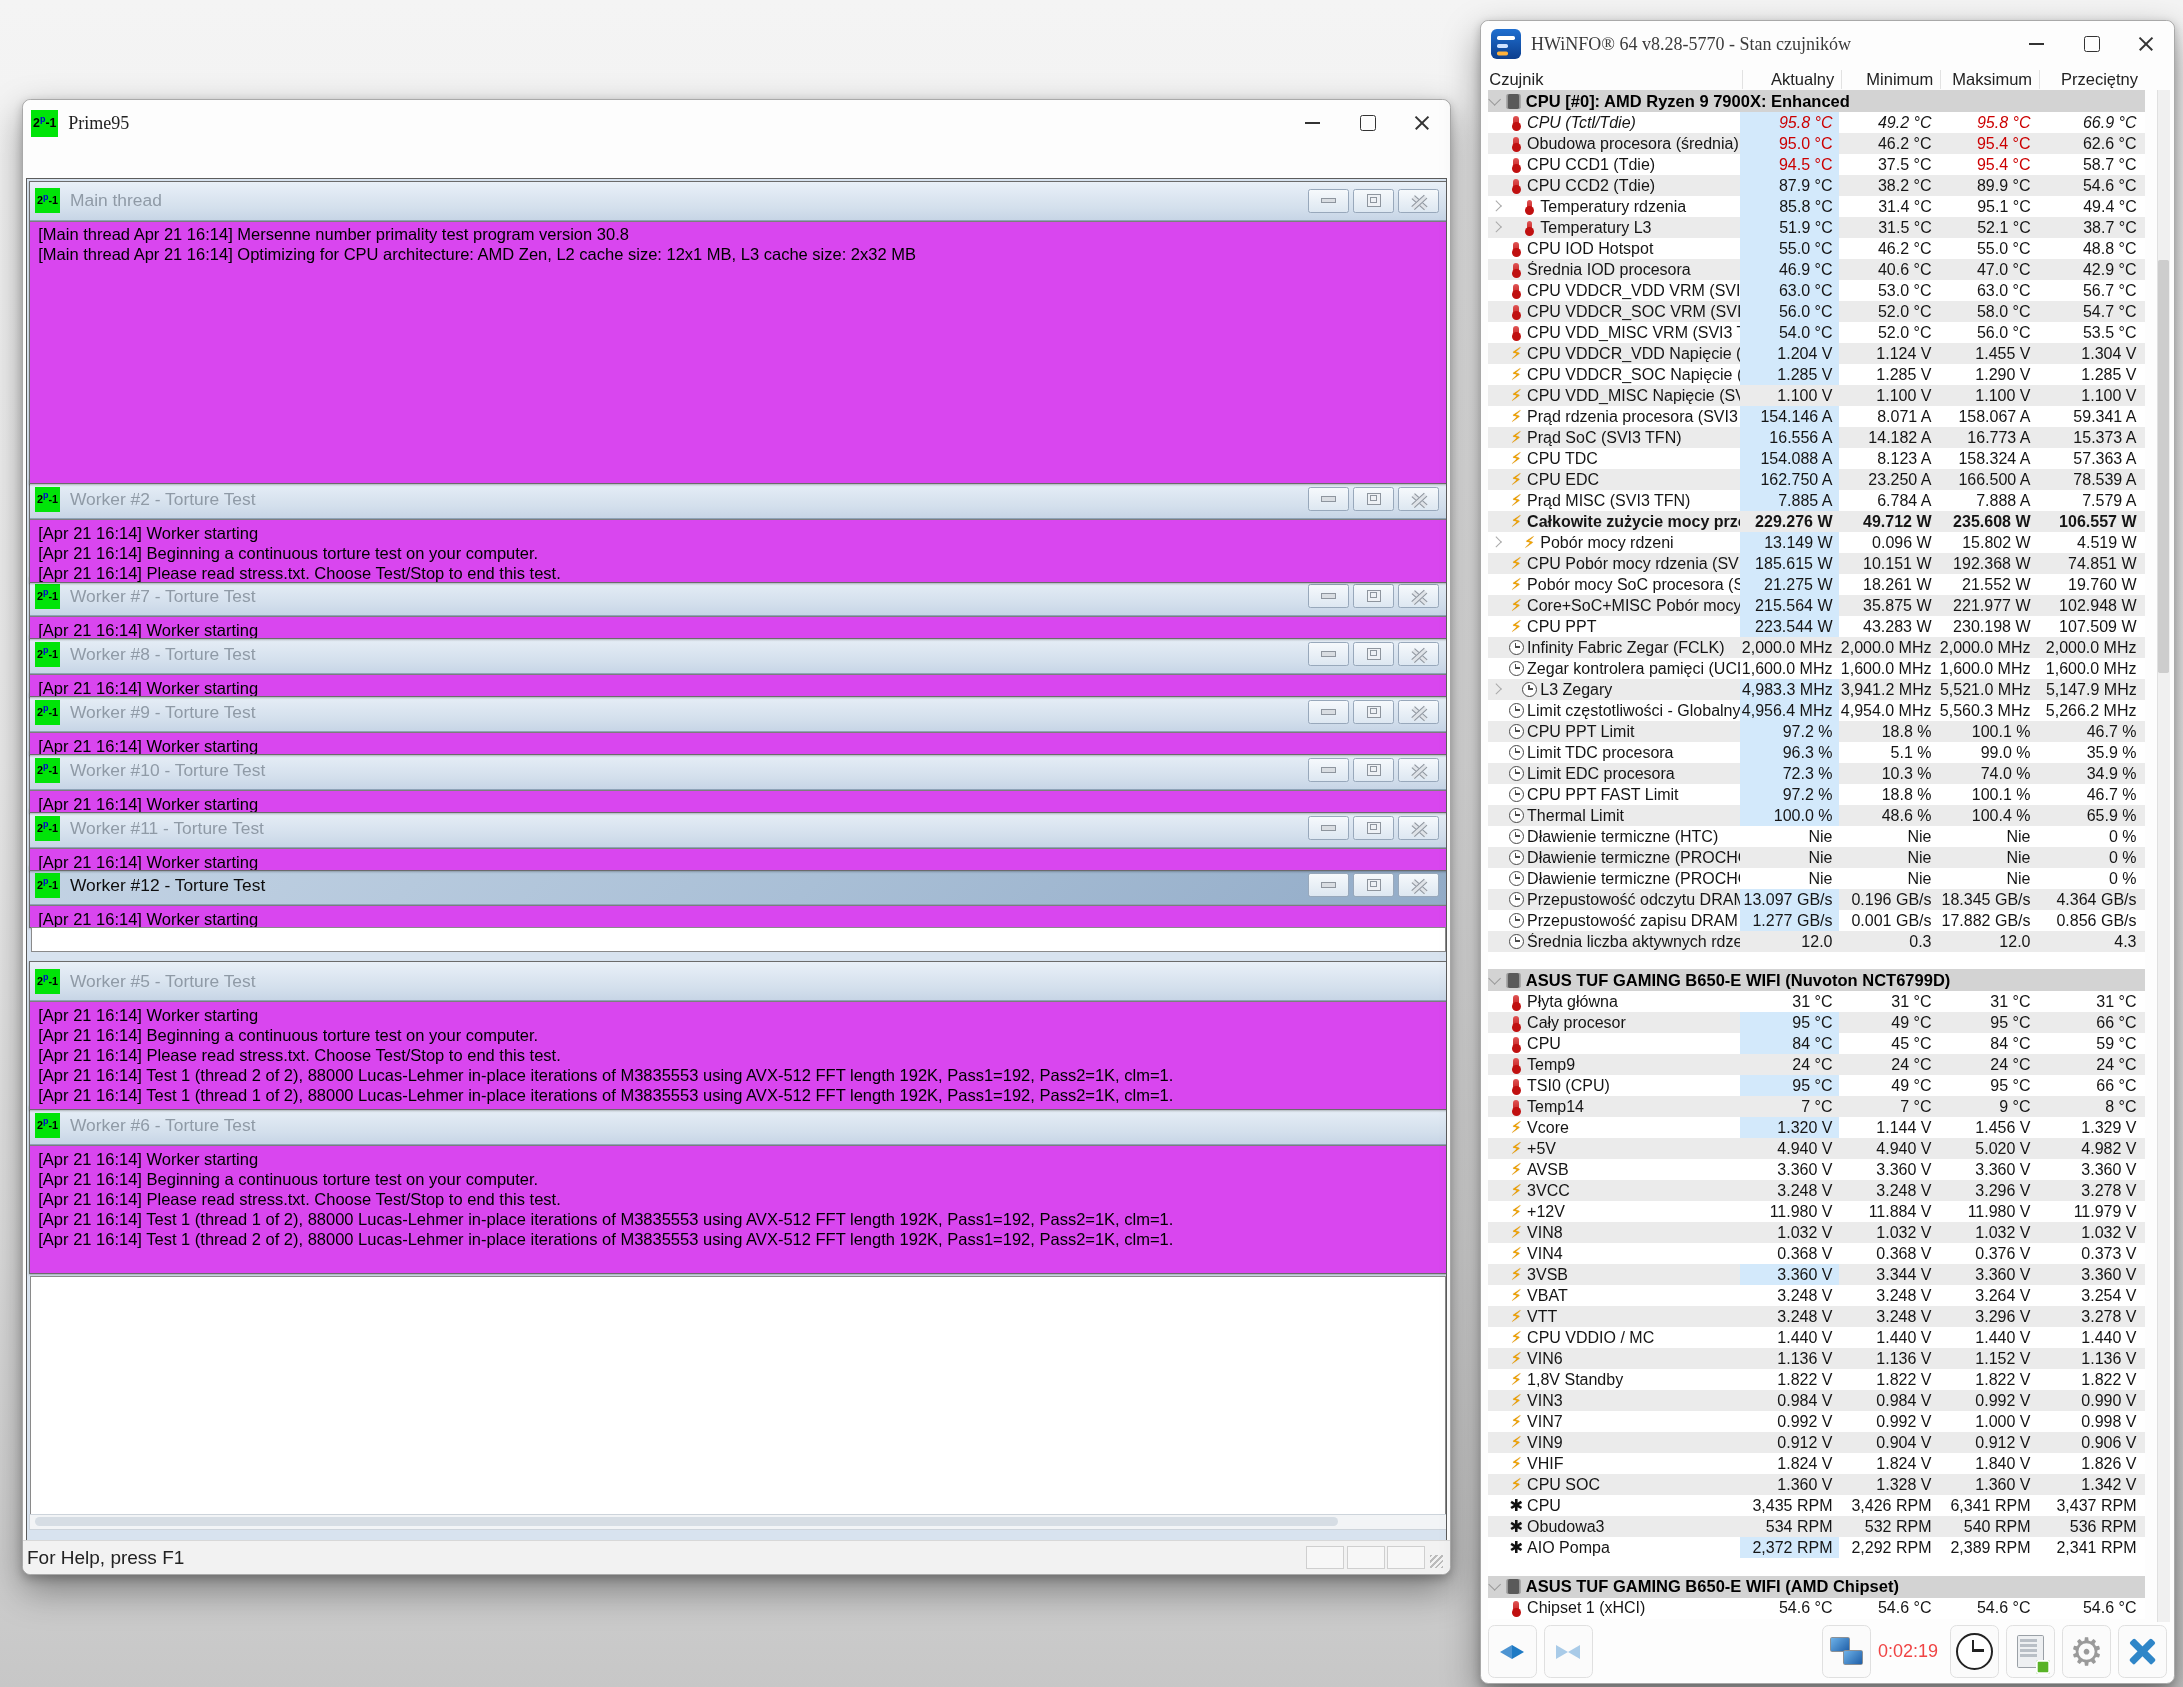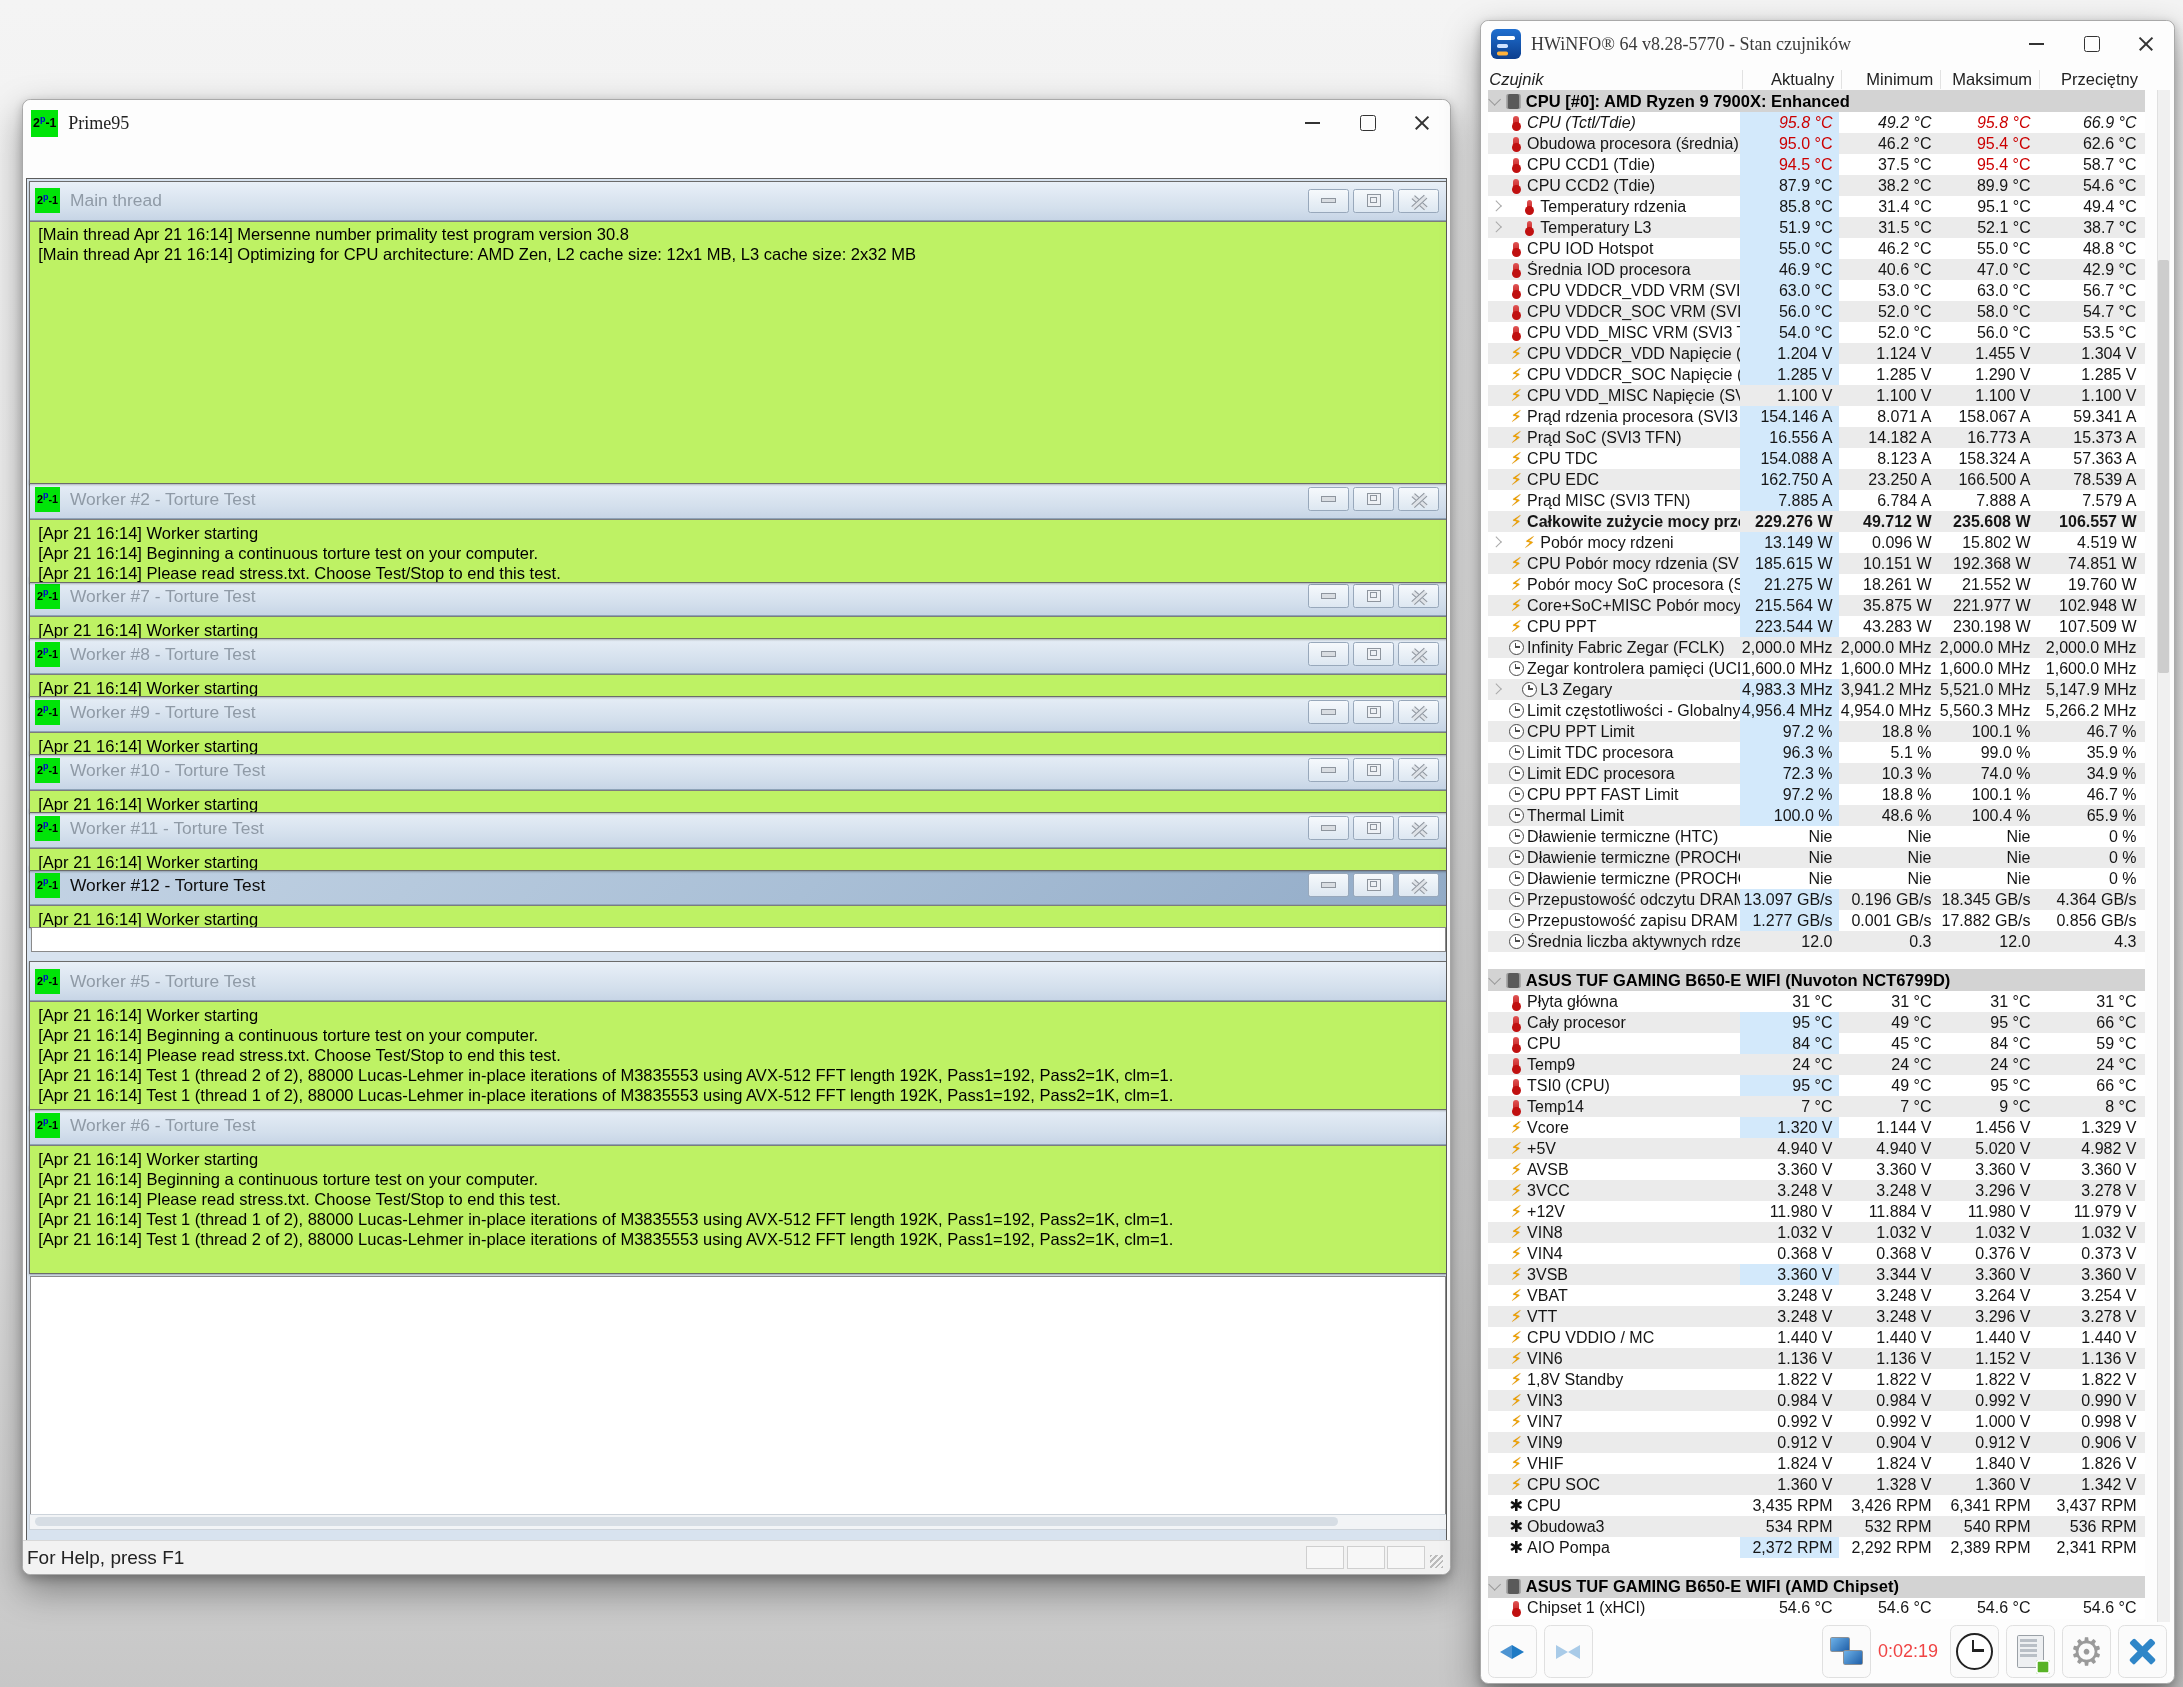--- a/index.html
+++ b/index.html
@@ -46,21 +46,21 @@
   .cbtns{margin-left:auto;display:flex;margin-right:6.6px;}
   .cbtn{width:39px;height:22px;margin-left:4.1px;border:0.8px solid #98a8bb;border-radius:2.5px;
         background:linear-gradient(180deg,#f6f9fc,#dde7f1);display:flex;align-items:center;justify-content:center;}
   .cg-min{width:13.2px;height:3.3px;background:#d9dde2;border:0.8px solid #8e959e;}
   .cg-rest{width:12.4px;height:10.8px;border:0.8px solid #8e959e;background:#eef1f5;position:relative;}
   .cg-rest::after{content:"";position:absolute;left:2.5px;top:1.7px;width:5px;height:4.1px;border:0.8px solid #8e959e;}
   .cg-x{position:relative;width:15px;height:11.6px;}
   .cg-x::before,.cg-x::after{content:"";position:absolute;left:-0.8px;top:5px;width:16.5px;height:3.3px;
         background:#dfe3e8;border-top:0.8px solid #8e959e;border-bottom:0.8px solid #8e959e;}
   .cg-x::before{transform:rotate(42deg);} .cg-x::after{transform:rotate(-42deg);}
-  .ccontent{background:#bef264;border-top:0.8px solid #7d7d7d;overflow:hidden;padding:2.5px 0 0 0;}
+  .ccontent{background:#d946ef;border-top:0.8px solid #7d7d7d;overflow:hidden;padding:2.5px 0 0 0;}
   .logline{font-size:16.5px;line-height:20px;color:#000;padding-left:8.3px;white-space:nowrap;}
   .extra-strip{position:absolute;left:3.3px;width:1413px;top:748px;height:23px;background:#fff;border:0.8px solid #8a8a8a;}
   .bg-box{position:absolute;left:2.5px;width:1414px;top:1097px;height:238px;background:#fff;border:0.8px solid #8a8a8a;}
   .hscroll{position:absolute;left:1.7px;width:1416px;top:1335px;height:14px;background:#f2f4f6;border:0.8px solid #cdd4db;}
   .hthumb{position:absolute;left:5px;top:1.7px;width:1303px;height:9px;background:#d6dde4;border-radius:5px;}
   .statusbar{position:absolute;left:0;right:0;bottom:0;height:33px;background:#f2f2f2;
              border-top:0.8px solid #d8d8d8;border-radius:0 0 8.3px 8.3px;display:flex;align-items:center;}
   .statusbar .stext{font-size:19px;color:#222;margin-left:4px;}
   .spanes{margin-left:auto;display:flex;align-items:center;margin-right:3.3px;}
   .spane{width:36px;height:21.5px;border:0.8px solid #cfcfcf;background:#f7f7f7;margin-left:2.5px;}
@@ -70,21 +70,21 @@
   
   .hw{left:1480px;top:20px;width:693px;height:1662px;}
   .hw .tb-title{color:#3a3a3a;}
   .hwicon{width:30px;height:30px;margin-left:10px;border-radius:5.8px;flex:0 0 auto;
           background:linear-gradient(180deg,#1f6fd0,#0c3e8e);position:relative;}
   .hwicon::before{content:"";position:absolute;left:5.8px;top:7.4px;width:18px;height:4.1px;background:#fff;border-radius:1.7px;}
   .hwicon::after{content:"";position:absolute;left:5.8px;top:15px;width:11.6px;height:4.1px;background:#cfe2ff;border-radius:1.7px;
                  box-shadow:0 7.4px 0 #ffb13b;}
   .hw-headrow{position:absolute;left:6.6px;top:48px;width:657px;height:21.5px;display:flex;align-items:center;
               border-bottom:0.8px solid #d7d7d7;font-size:16.5px;color:#222;}
-  .hw-headrow .hc-label{width:253px;padding-left:1.7px;font-style:italic;}
+  .hw-headrow .hc-label{width:253px;padding-left:1.7px;}
   .hw-headrow .hc{width:99px;text-align:right;border-left:0.8px solid #e2e2e2;padding-right:6.6px;box-sizing:border-box;}
   .hw-headrow .hc:last-child{width:106px;}
   .sensors{position:absolute;left:6.6px;top:69px;width:657px;height:1532px;overflow:hidden;}
   .sgroup{height:22px;display:flex;align-items:center;background:#d3d3d3;font-size:16.5px;color:#000;position:relative;}
   .sgroup b{font-weight:bold;white-space:nowrap;}
   .chev-d{width:8.3px;height:8.3px;border-right:1.7px solid #9a9a9a;border-bottom:1.7px solid #9a9a9a;
           transform:rotate(45deg);margin:0 6.6px 3.3px 2.5px;flex:0 0 auto;}
   .chip{width:11.6px;height:15px;background:#5a5a5a;border-radius:1.7px;margin:0 6.6px 0 1.7px;flex:0 0 auto;
         box-shadow:-1.7px 0 0 #9a9a9a,1.7px 0 0 #9a9a9a;}
   .sgap{height:17.4px;background:#fff;}

